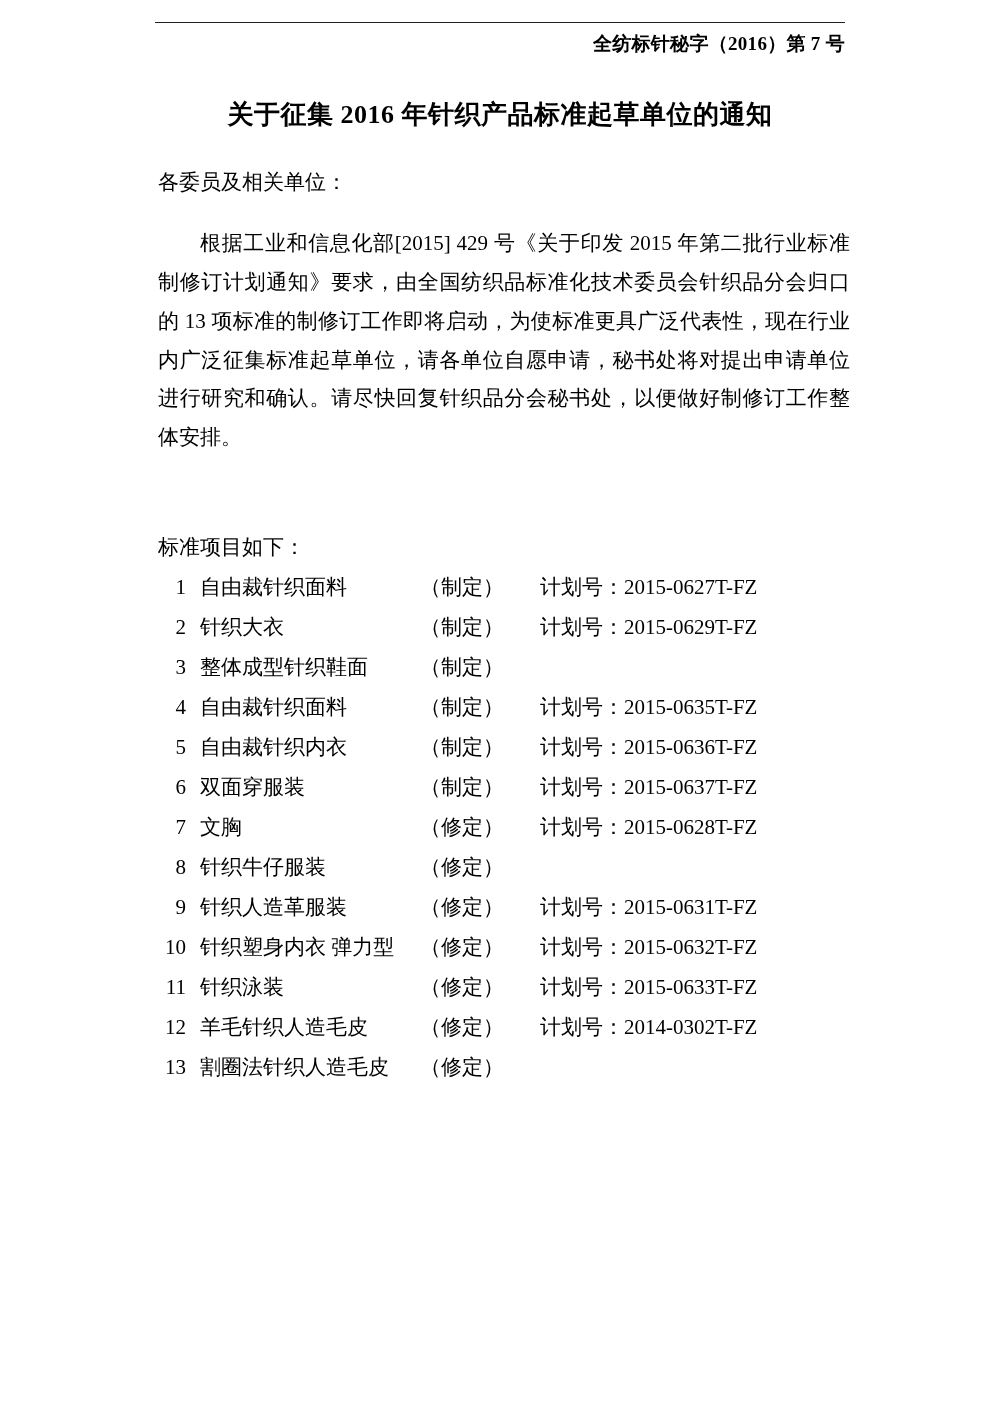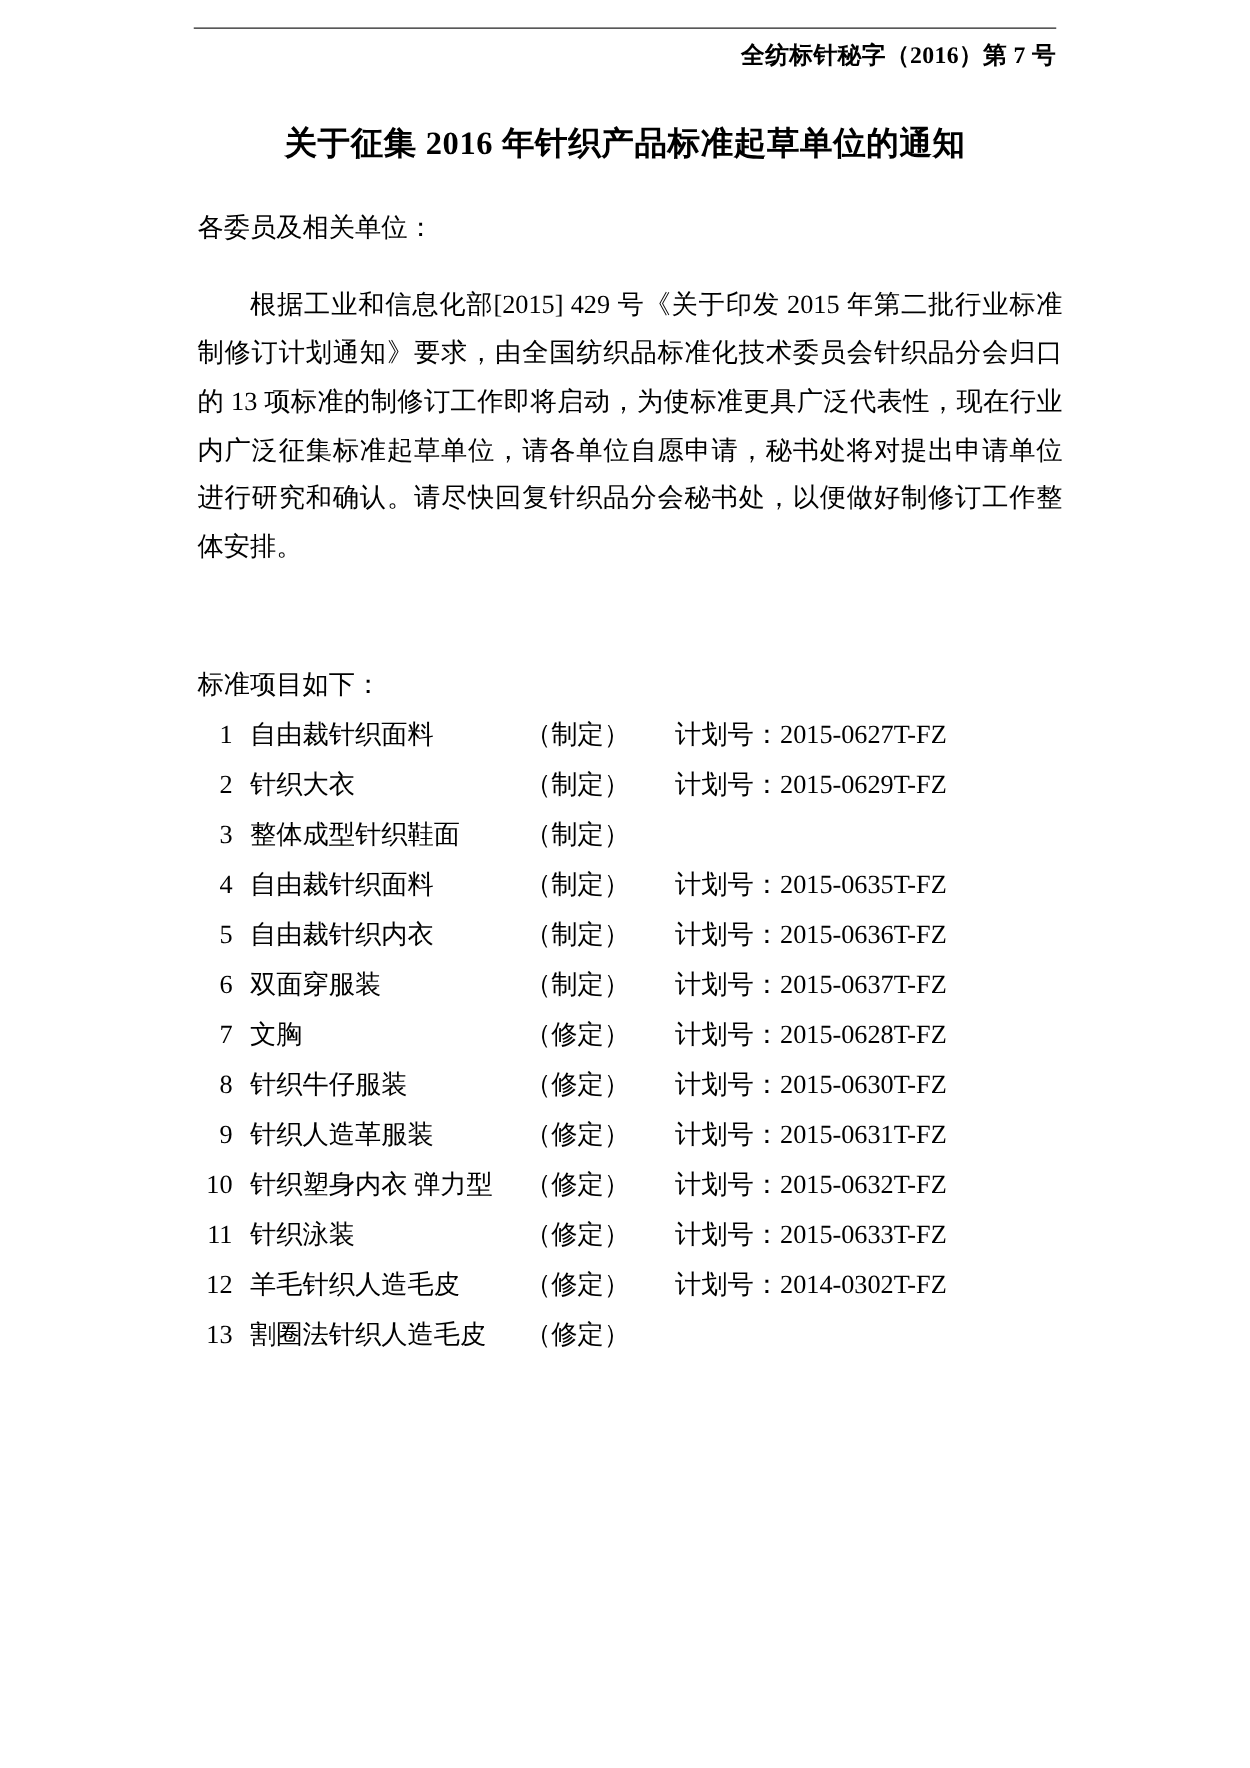--- a/index.html
+++ b/index.html
@@ -170,21 +170,20 @@
         <span class="item-no">7</span>
         <span class="item-name">文胸</span>
         <span class="item-type">（修定）</span>
         <span class="item-plan">计划号：2015-0628T-FZ</span>
       </div>
 
       <div class="item-row">
         <span class="item-no">8</span>
         <span class="item-name">针织牛仔服装</span>
         <span class="item-type">（修定）</span>
-        <span class="item-plan">计划号：2015-0630T-FZ</span>
       </div>
 
       <div class="item-row">
         <span class="item-no">9</span>
         <span class="item-name">针织人造革服装</span>
         <span class="item-type">（修定）</span>
         <span class="item-plan">计划号：2015-0631T-FZ</span>
       </div>
 
       <div class="item-row">

